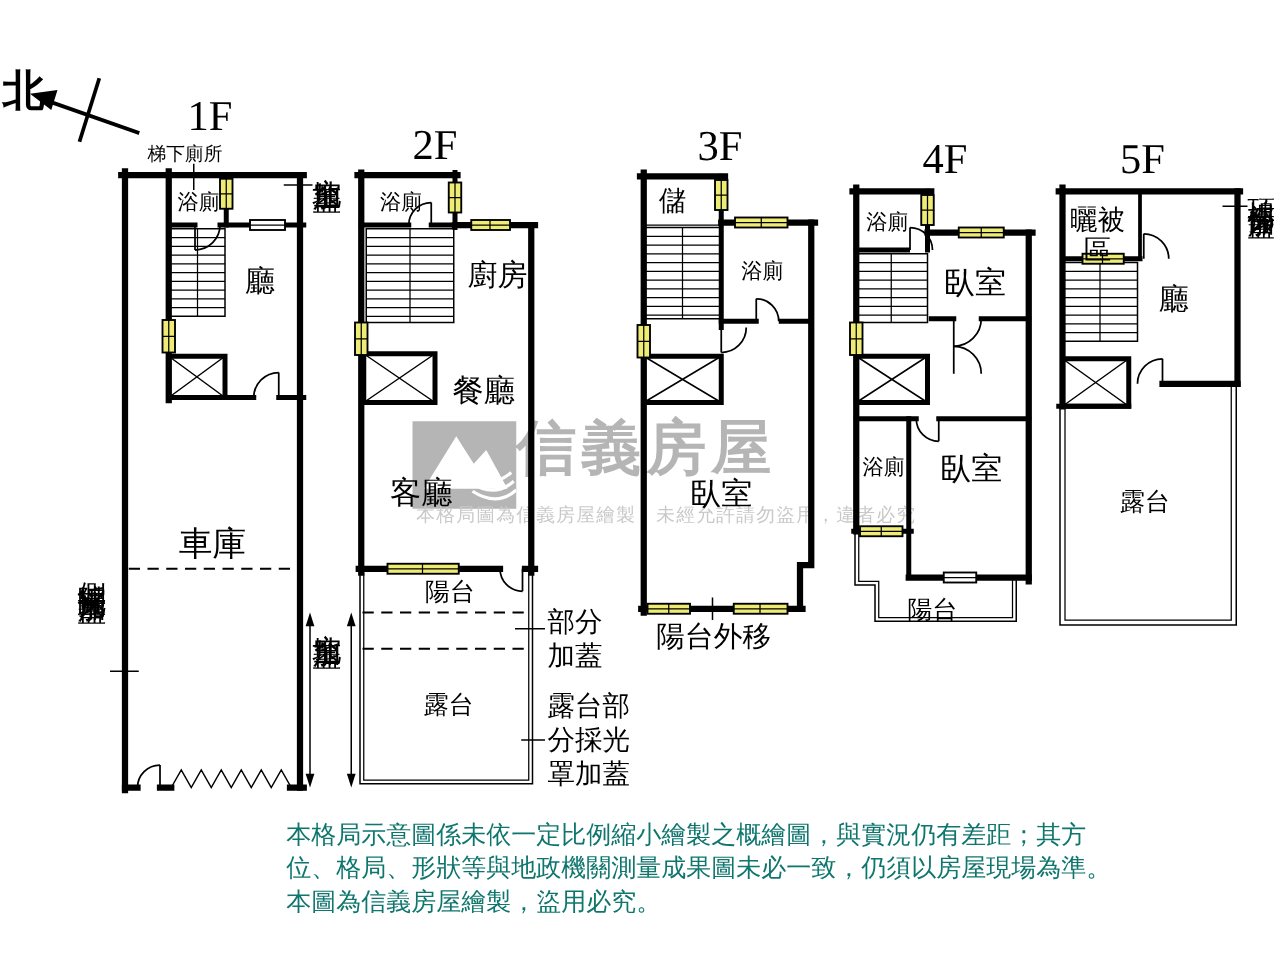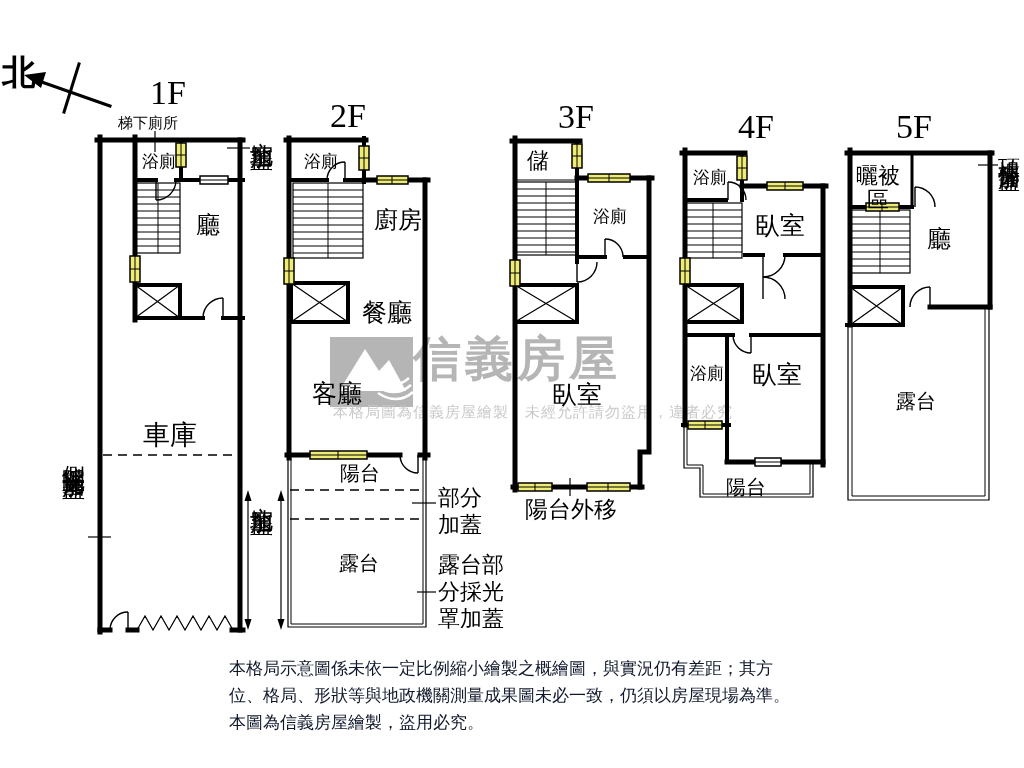--- a/index.html
+++ b/index.html
@@ -21,21 +21,21 @@
   .winrect{fill:var(--window_fill,#efec76);stroke:#000;stroke-width:1.5;}
   .winwhite{fill:#ffffff;stroke:#000;stroke-width:1.5;}
   .winline{stroke:#000;stroke-width:1;fill:none;}
   .dim{stroke:#000;stroke-width:1.2;fill:none;}
   .dimhead{fill:#000;stroke:none;}
   .dash{stroke:#000;stroke-width:1.5;fill:none;stroke-dasharray:9 6;}
   
   .vtext{position:absolute;writing-mode:vertical-rl;text-orientation:upright;color:#000;
          letter-spacing:2px;line-height:1;}
   
-  .disc{position:absolute;left:229px;width:600px;color:#0f172a;font-size:17px;line-height:27px;
+  .disc{position:absolute;left:229px;width:600px;color:#0f766e;font-size:20px;line-height:27px;
         letter-spacing:0px;white-space:nowrap;}
 </style>
 </head>
 <body>
 
 <div class="canvas">
 
   <div class="layer">
     <div class="wm-logo">
       <svg width="83" height="70" viewBox="0 0 83 70">

